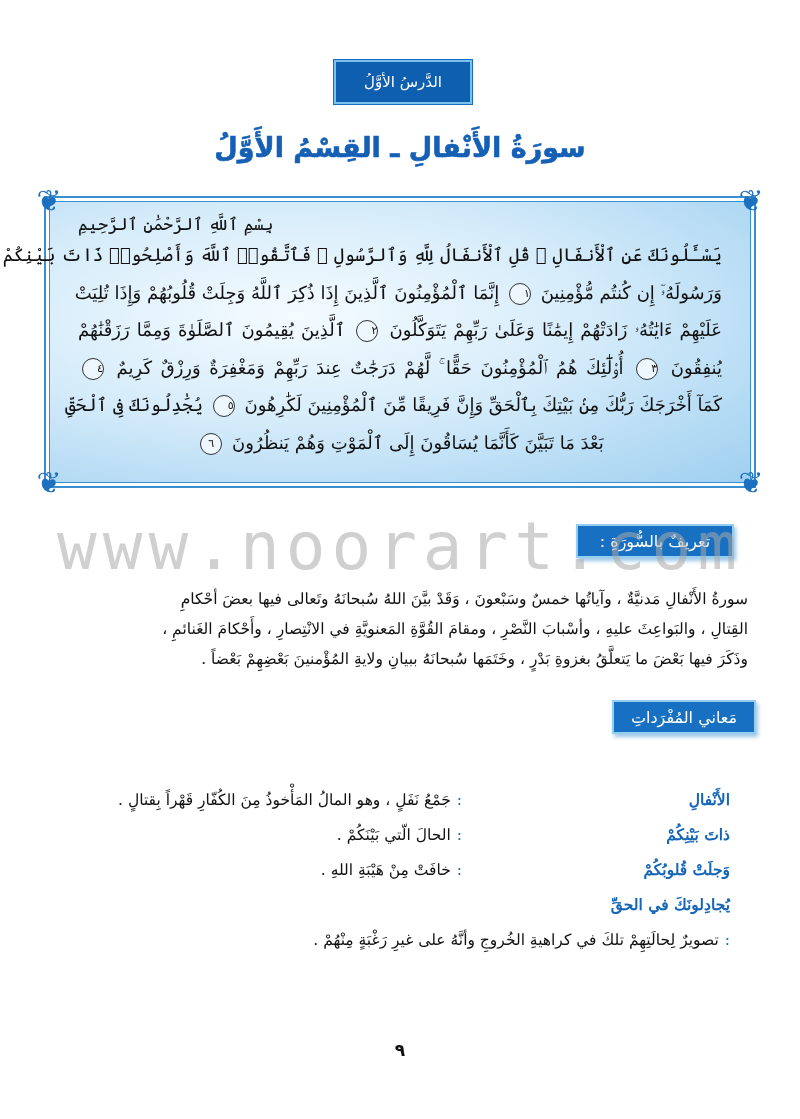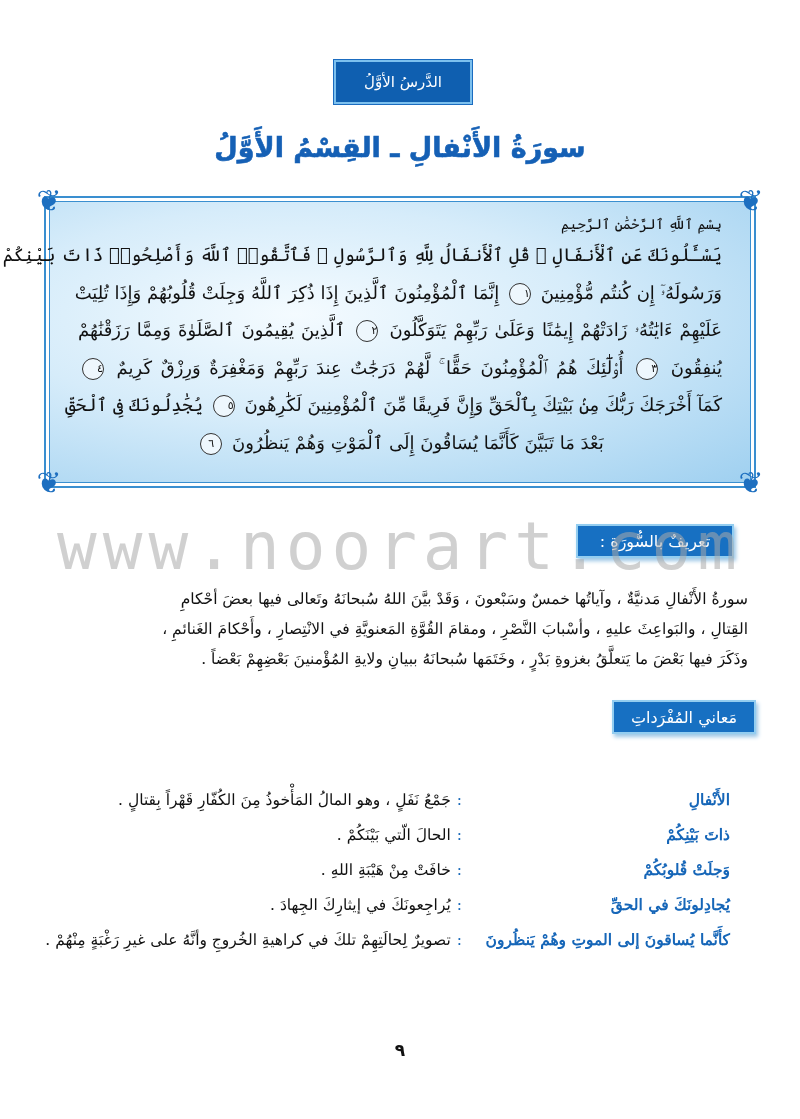--- a/index.html
+++ b/index.html
@@ -29,21 +29,21 @@
       background: radial-gradient(ellipse at 35% 40%, #f4fbff 0%, #d6ecfa 45%, #9fd0f0 100%);
       padding: 10px 28px 0 28px;
       font-family: "DejaVu Serif", serif;
     }
     .corner { position: absolute; width: 34px; height: 34px; color: #1d6fc0; font-size: 30px; line-height: 34px; text-align: center; }
     .corner.tl { left: -14px; top: -14px; }
     .corner.tr { right: -14px; top: -14px; }
     .corner.bl { left: -14px; bottom: -14px; }
     .corner.br { right: -14px; bottom: -14px; }
 
-    .basmala { text-align: right; font-size: 14px; height: 24px; line-height: 24px; color: #111; }
+    .basmala { text-align: left; font-size: 17px; height: 24px; line-height: 24px; color: #111; }
     .verse-line { font-size: 18px; line-height: 37.5px; white-space: nowrap; text-align: justify; text-align-last: justify; direction: rtl; }
     .verse-line.last { text-align-last: center; text-align: center; }
     .ayah-no {
       display: inline-block; width: 22px; height: 22px; line-height: 20px; text-align: center;
       border: 1.5px solid #333; border-radius: 50%; font-size: 11px; margin: 0 4px; vertical-align: middle;
       background: #eef7fd;
     }
 
     .section-tag {
       position: absolute; height: 34px; background: #1770c2; color: #ffffff;
@@ -151,21 +151,19 @@
   <div class="vocab-row">
     <div class="vocab-term">ذاتَ بَيْنِكُمْ</div>
     <div class="vocab-def"><span class="colon">:</span><span>الحالَ الّتي بَيْنَكُمْ .</span></div>
   </div>
   <div class="vocab-row">
     <div class="vocab-term">وَجلَتْ قُلوبُكُمْ</div>
     <div class="vocab-def"><span class="colon">:</span><span>خافَتْ مِنْ هَيْبَةِ اللهِ .</span></div>
   </div>
   <div class="vocab-row">
     <div class="vocab-term">يُجادِلونَكَ في الحقِّ</div>
-    <div class="vocab-def"><span class="colon">:</span><span>يُراجِعونَكَ في إيثارِكَ الجِهادَ .</span></div>
   </div>
   <div class="vocab-row">
-    <div class="vocab-term">كأَنَّما يُساقونَ إلى الموتِ وهُمْ يَنظُرونَ</div>
     <div class="vocab-def"><span class="colon">:</span><span>تصويرٌ لِحالَتِهِمْ تلكَ في كراهيةِ الخُروجِ وأنَّهُ على غيرِ رَغْبَةٍ مِنْهُمْ .</span></div>
   </div>
 </div>
 
 <div class="page-number">٩</div>
 
 </body></html>

